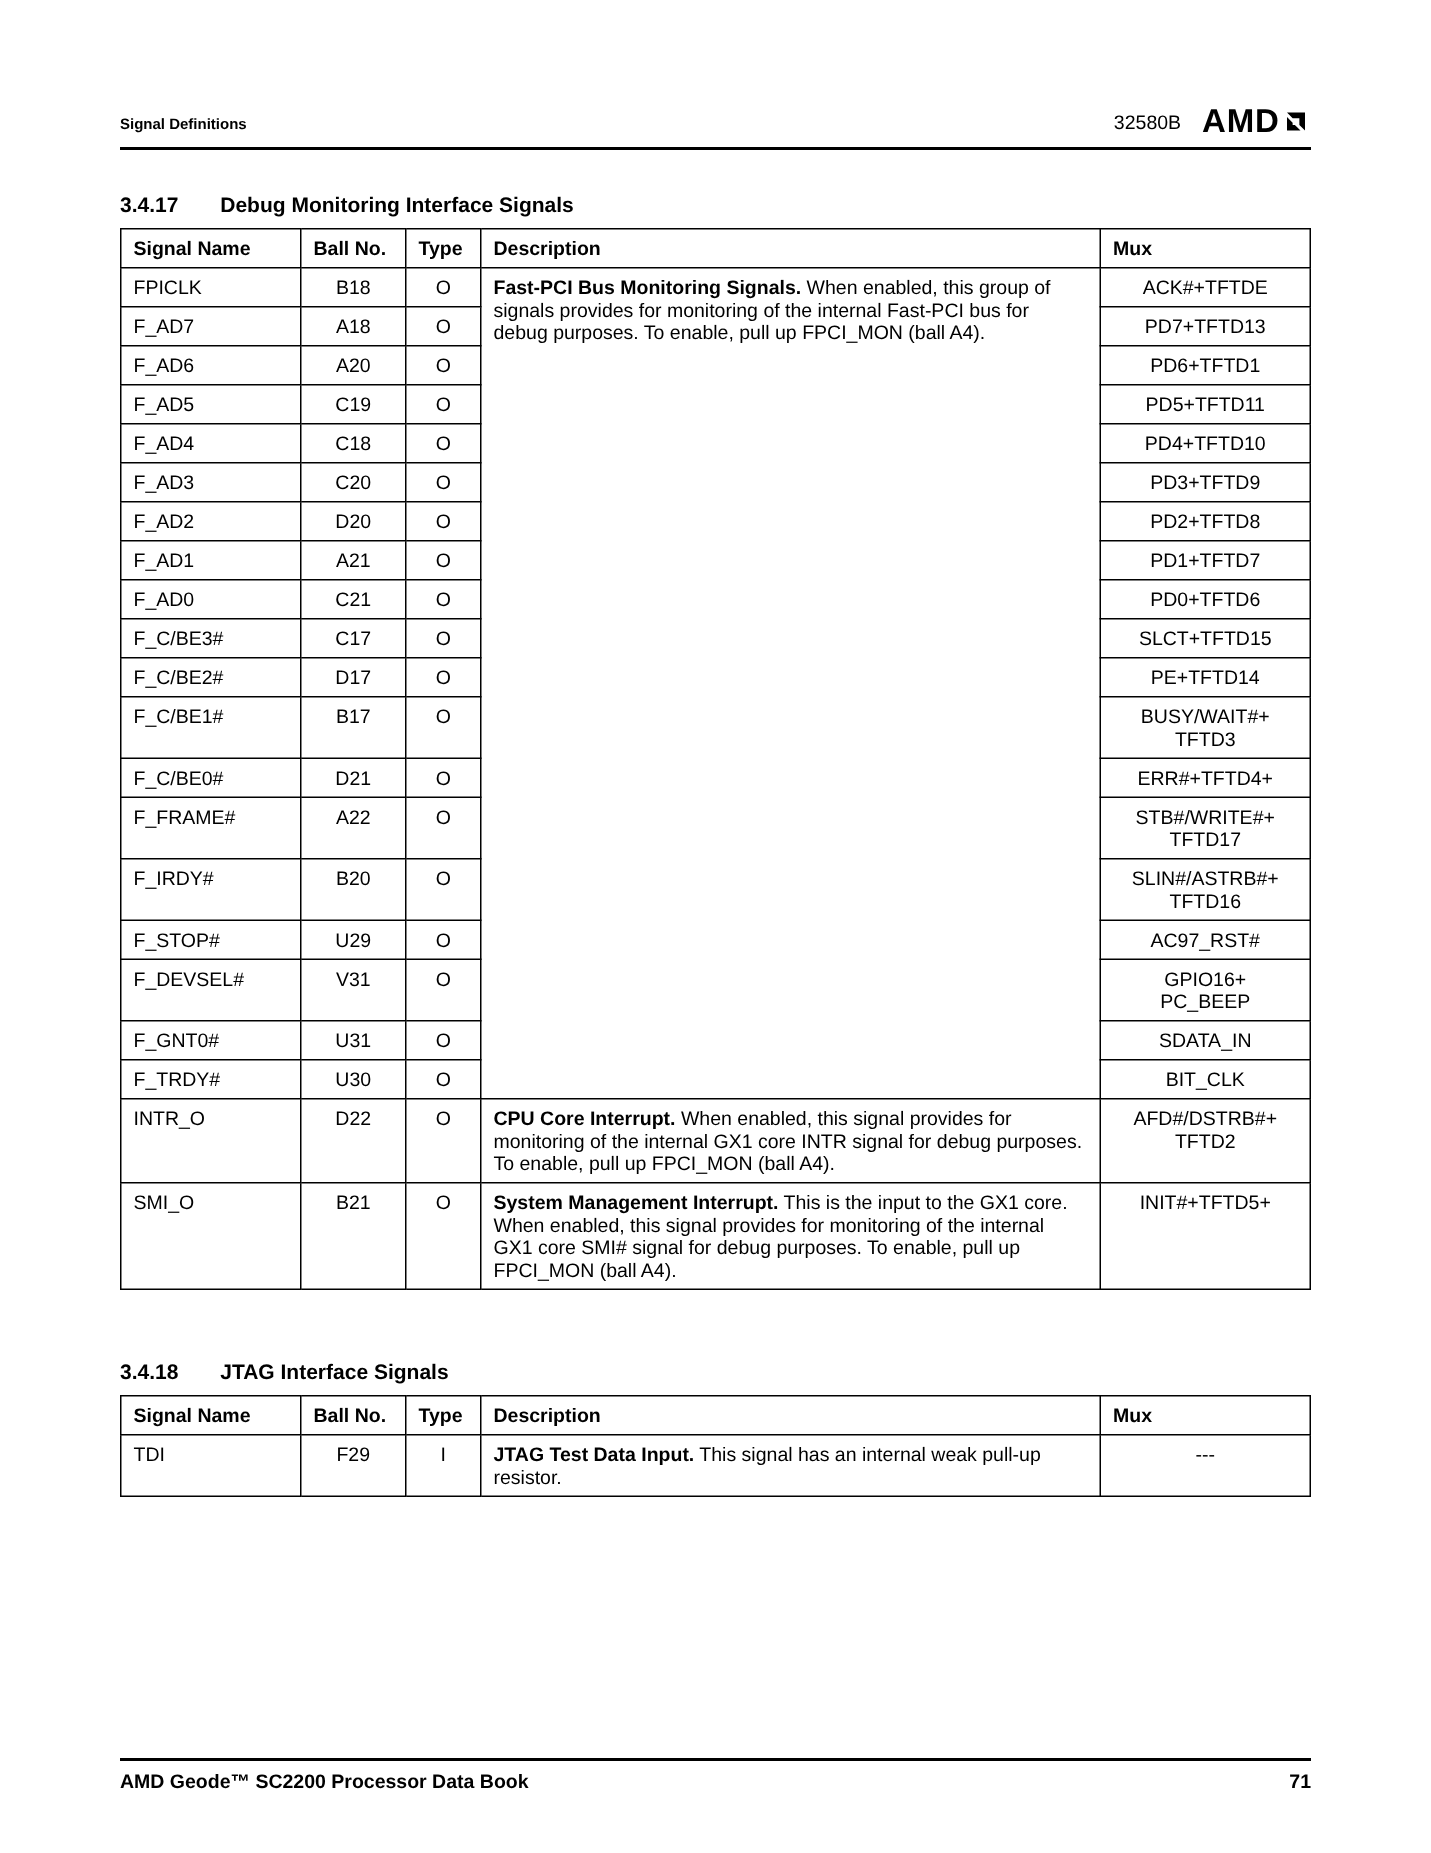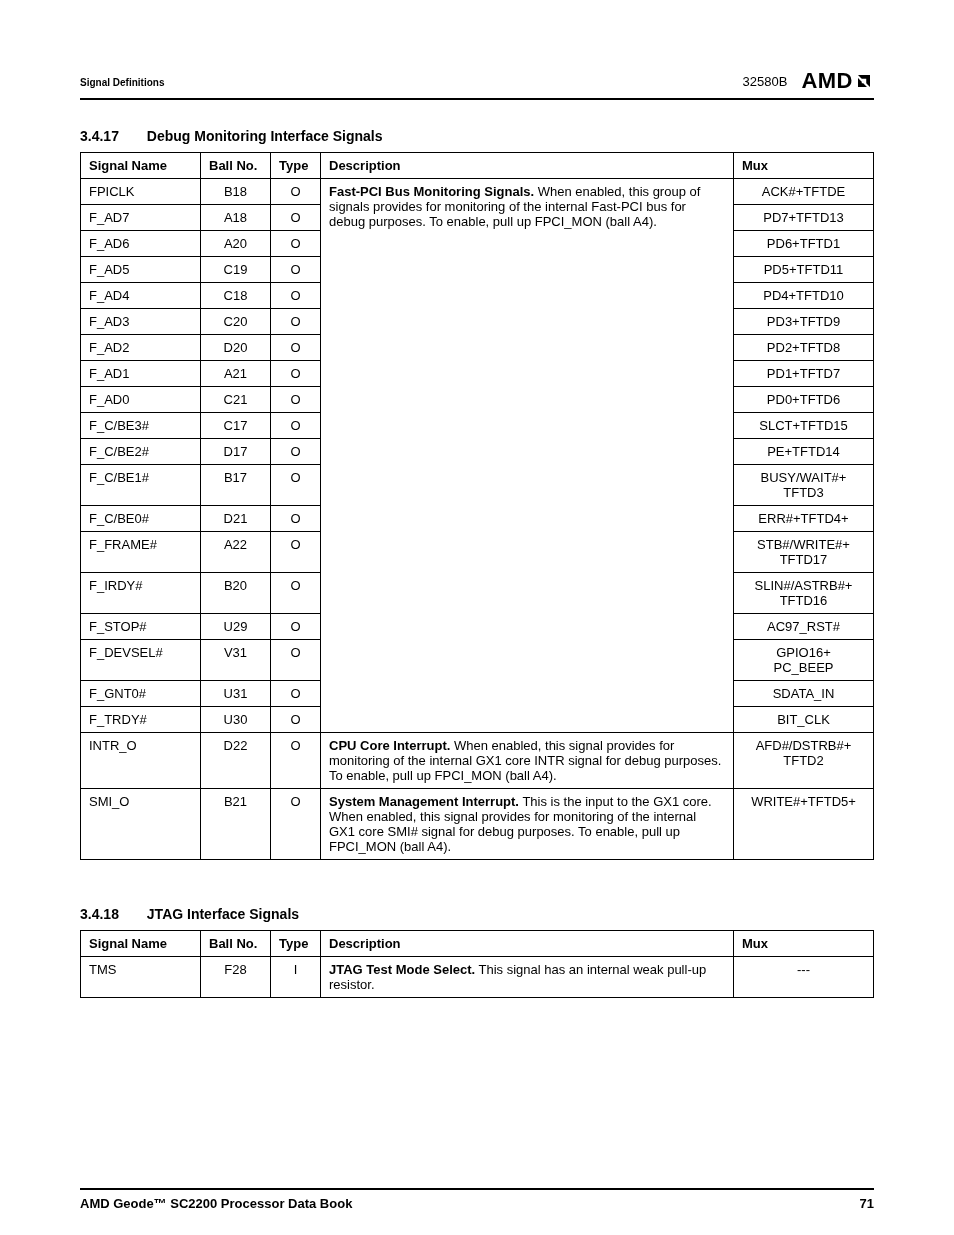--- a/index.html
+++ b/index.html
@@ -44,21 +44,21 @@
   }
   table.signals th {
     font-weight: bold;
     text-align: left;
   }
   table.signals th.left { text-align: left; }
   table.signals td.center { text-align: center; }
   .desc b { font-weight: bold; }
   .footer {
     position: absolute;
-    left: 80px; right: 80px; bottom: 24px;
+    left: 80px; right: 80px; bottom: 40px;
     border-top: 2px solid #000;
     padding-top: 6px;
     display: flex;
     justify-content: space-between;
     font-size: 13px;
   }
   .footer-left { font-weight: bold; }
   .footer-right { font-weight: bold; }
   .gap { height: 28px; }
 </style>
@@ -226,21 +226,21 @@
         <td class="center">O</td>
         <td class="desc"><b>CPU Core Interrupt.</b> When enabled, this signal provides for monitoring of the internal GX1 core INTR signal for debug purposes. To enable, pull up FPCI_MON (ball A4).</td>
         <td class="center" style="white-space: pre-line;">AFD#/DSTRB#+
 TFTD2</td>
       </tr>
       <tr>
         <td>SMI_O</td>
         <td class="center">B21</td>
         <td class="center">O</td>
         <td class="desc"><b>System Management Interrupt.</b> This is the input to the GX1 core. When enabled, this signal provides for monitoring of the internal GX1 core SMI# signal for debug purposes. To enable, pull up FPCI_MON (ball A4).</td>
-        <td class="center" style="white-space: pre-line;">WRITE#+TFTD5+</td>
+        <td class="center" style="white-space: pre-line;">INIT#+TFTD5+</td>
       </tr>
     </tbody>
 </table>
 
 <div class="gap"></div>
 
 <div class="section-title">
   <span class="num">3.4.18</span>
   <span>JTAG Interface Signals</span>
 </div>
@@ -257,24 +257,24 @@
     <tr>
       <th class="left">Signal Name</th>
       <th>Ball No.</th>
       <th>Type</th>
       <th class="left">Description</th>
       <th>Mux</th>
     </tr>
   </thead>
   <tbody id="t2body">
       <tr>
-        <td>TMS</td>
-        <td class="center">F28</td>
+        <td>TDI</td>
+        <td class="center">F29</td>
         <td class="center">I</td>
-        <td class="desc"><b>JTAG Test Mode Select.</b> This signal has an internal weak pull-up resistor.</td>
+        <td class="desc"><b>JTAG Test Data Input.</b> This signal has an internal weak pull-up resistor.</td>
         <td class="center">---</td>
       </tr>
     </tbody>
 </table>
 
 <div class="footer">
   <span class="footer-left">AMD Geode™ SC2200  Processor Data Book</span>
   <span class="footer-right">71</span>
 </div>
 

